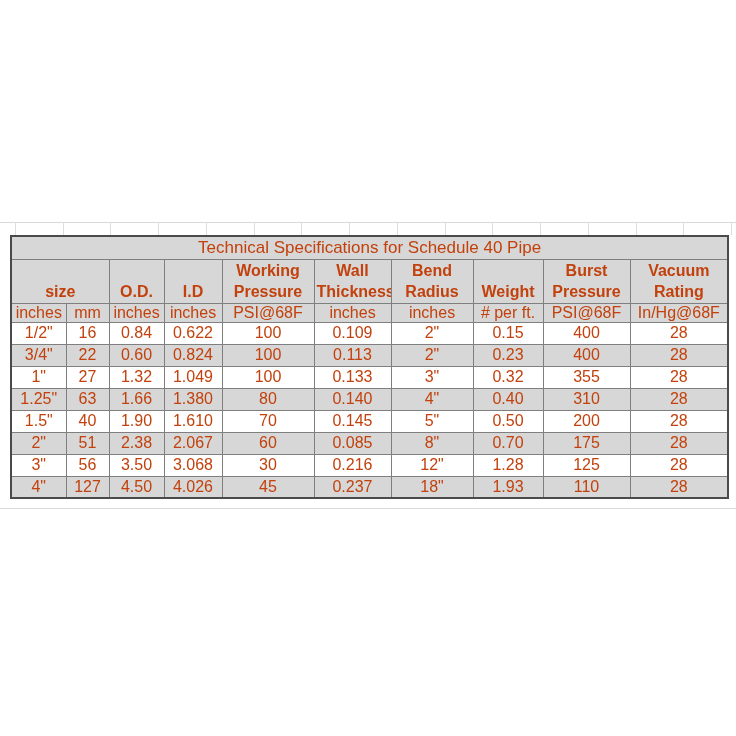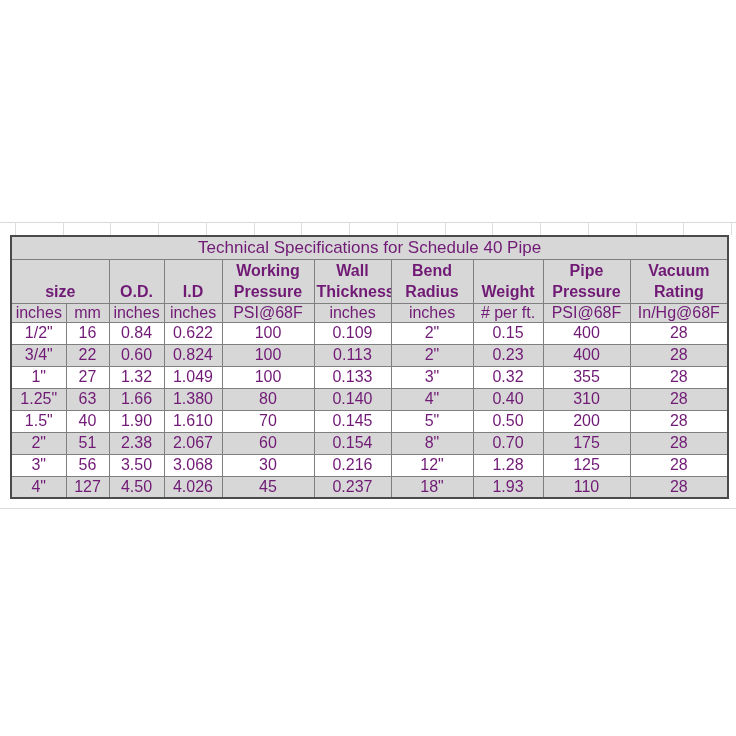--- a/index.html
+++ b/index.html
@@ -34,21 +34,21 @@
   }
   
   table.spec {
     position: absolute;
     left: 10px;
     top: 235px;
     width: 717px;
     border-collapse: collapse;
     table-layout: fixed;
     border: 2px solid #4a4a4a;
-    color: #701a75;
+    color: #c2410c;
   }
   table.spec td {
     border: 1px solid #7f7f7f;
     text-align: center;
     vertical-align: middle;
     font-size: 16px;
     padding: 0 2px;
     overflow: hidden;
     white-space: nowrap;
   }
@@ -123,21 +123,21 @@
         <td>
           <div>Wall</div>
           <div>Thickness</div>
         </td>
         <td>
           <div>Bend</div>
           <div>Radius</div>
         </td>
         <td>Weight</td>
         <td>
-          <div>Pipe</div>
+          <div>Burst</div>
           <div>Pressure</div>
         </td>
         <td>
           <div>Vacuum</div>
           <div>Rating</div>
         </td>
       </tr>
       <tr class="units-row">
         <td>inches</td>
         <td>mm</td>
@@ -211,21 +211,21 @@
         <td>0.50</td>
         <td>200</td>
         <td>28</td>
       </tr>
       <tr>
         <td>2"</td>
         <td>51</td>
         <td>2.38</td>
         <td>2.067</td>
         <td>60</td>
-        <td>0.154</td>
+        <td>0.085</td>
         <td>8"</td>
         <td>0.70</td>
         <td>175</td>
         <td>28</td>
       </tr>
       <tr>
         <td>3"</td>
         <td>56</td>
         <td>3.50</td>
         <td>3.068</td>

